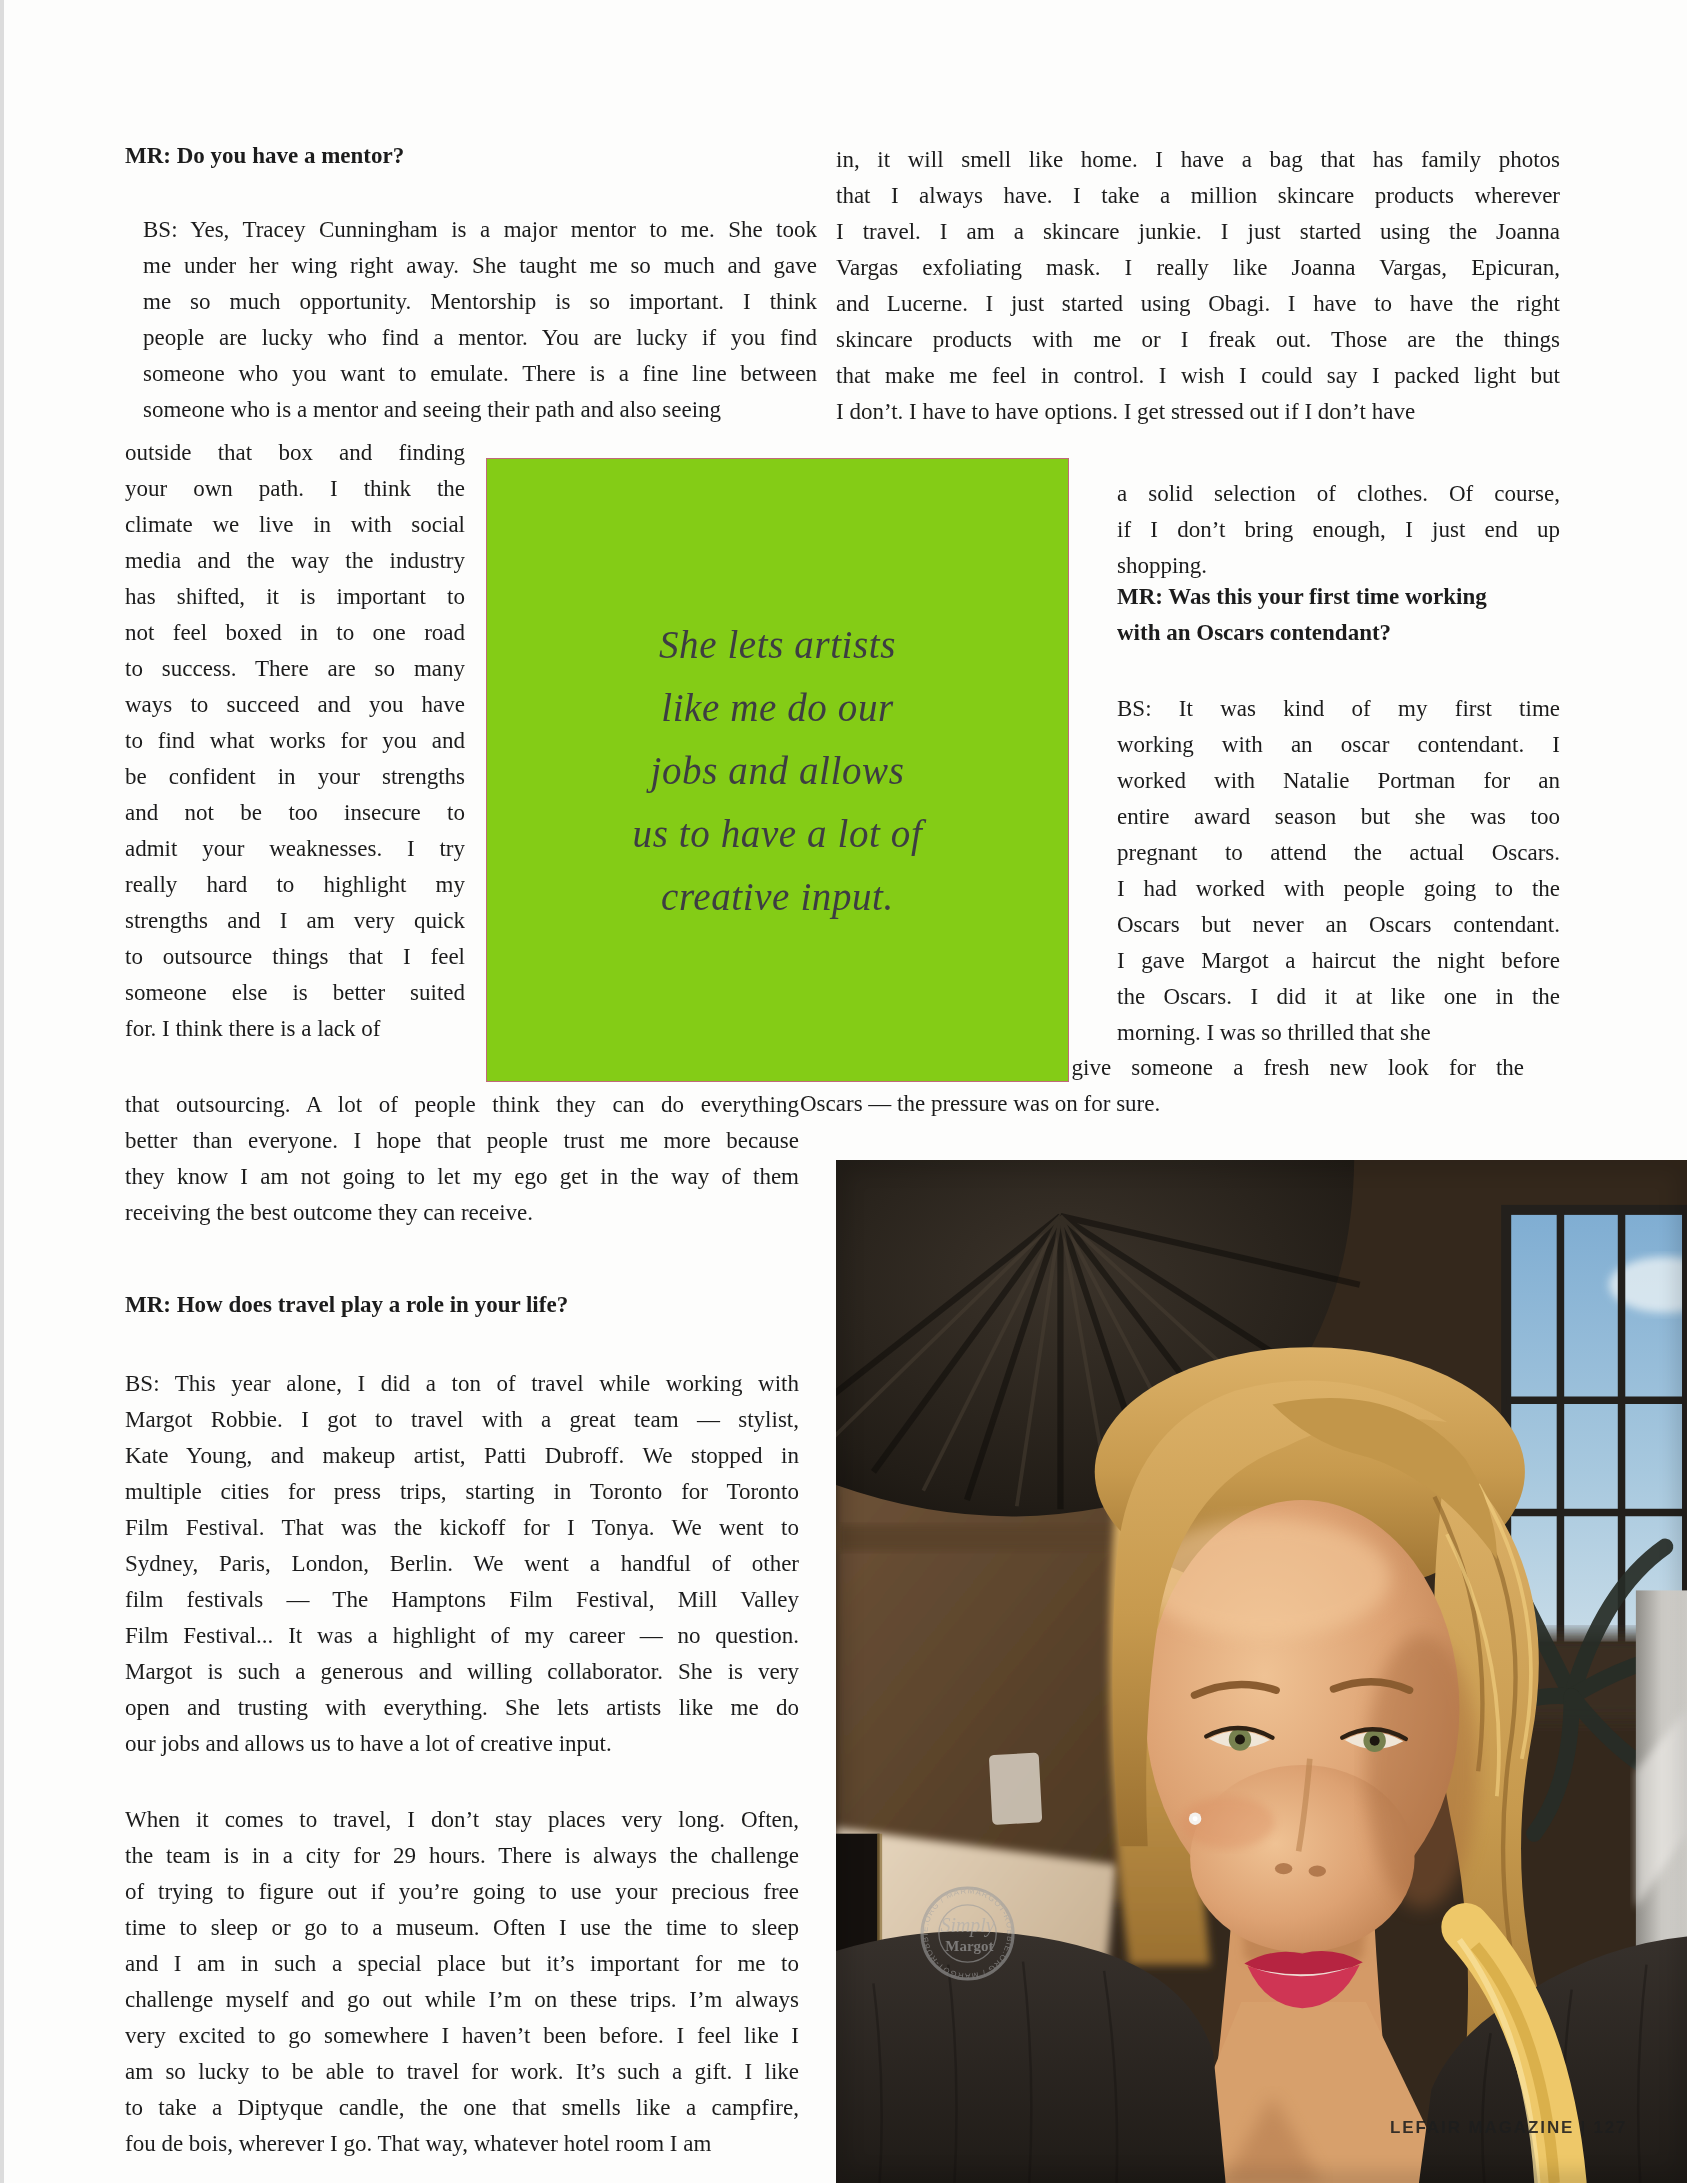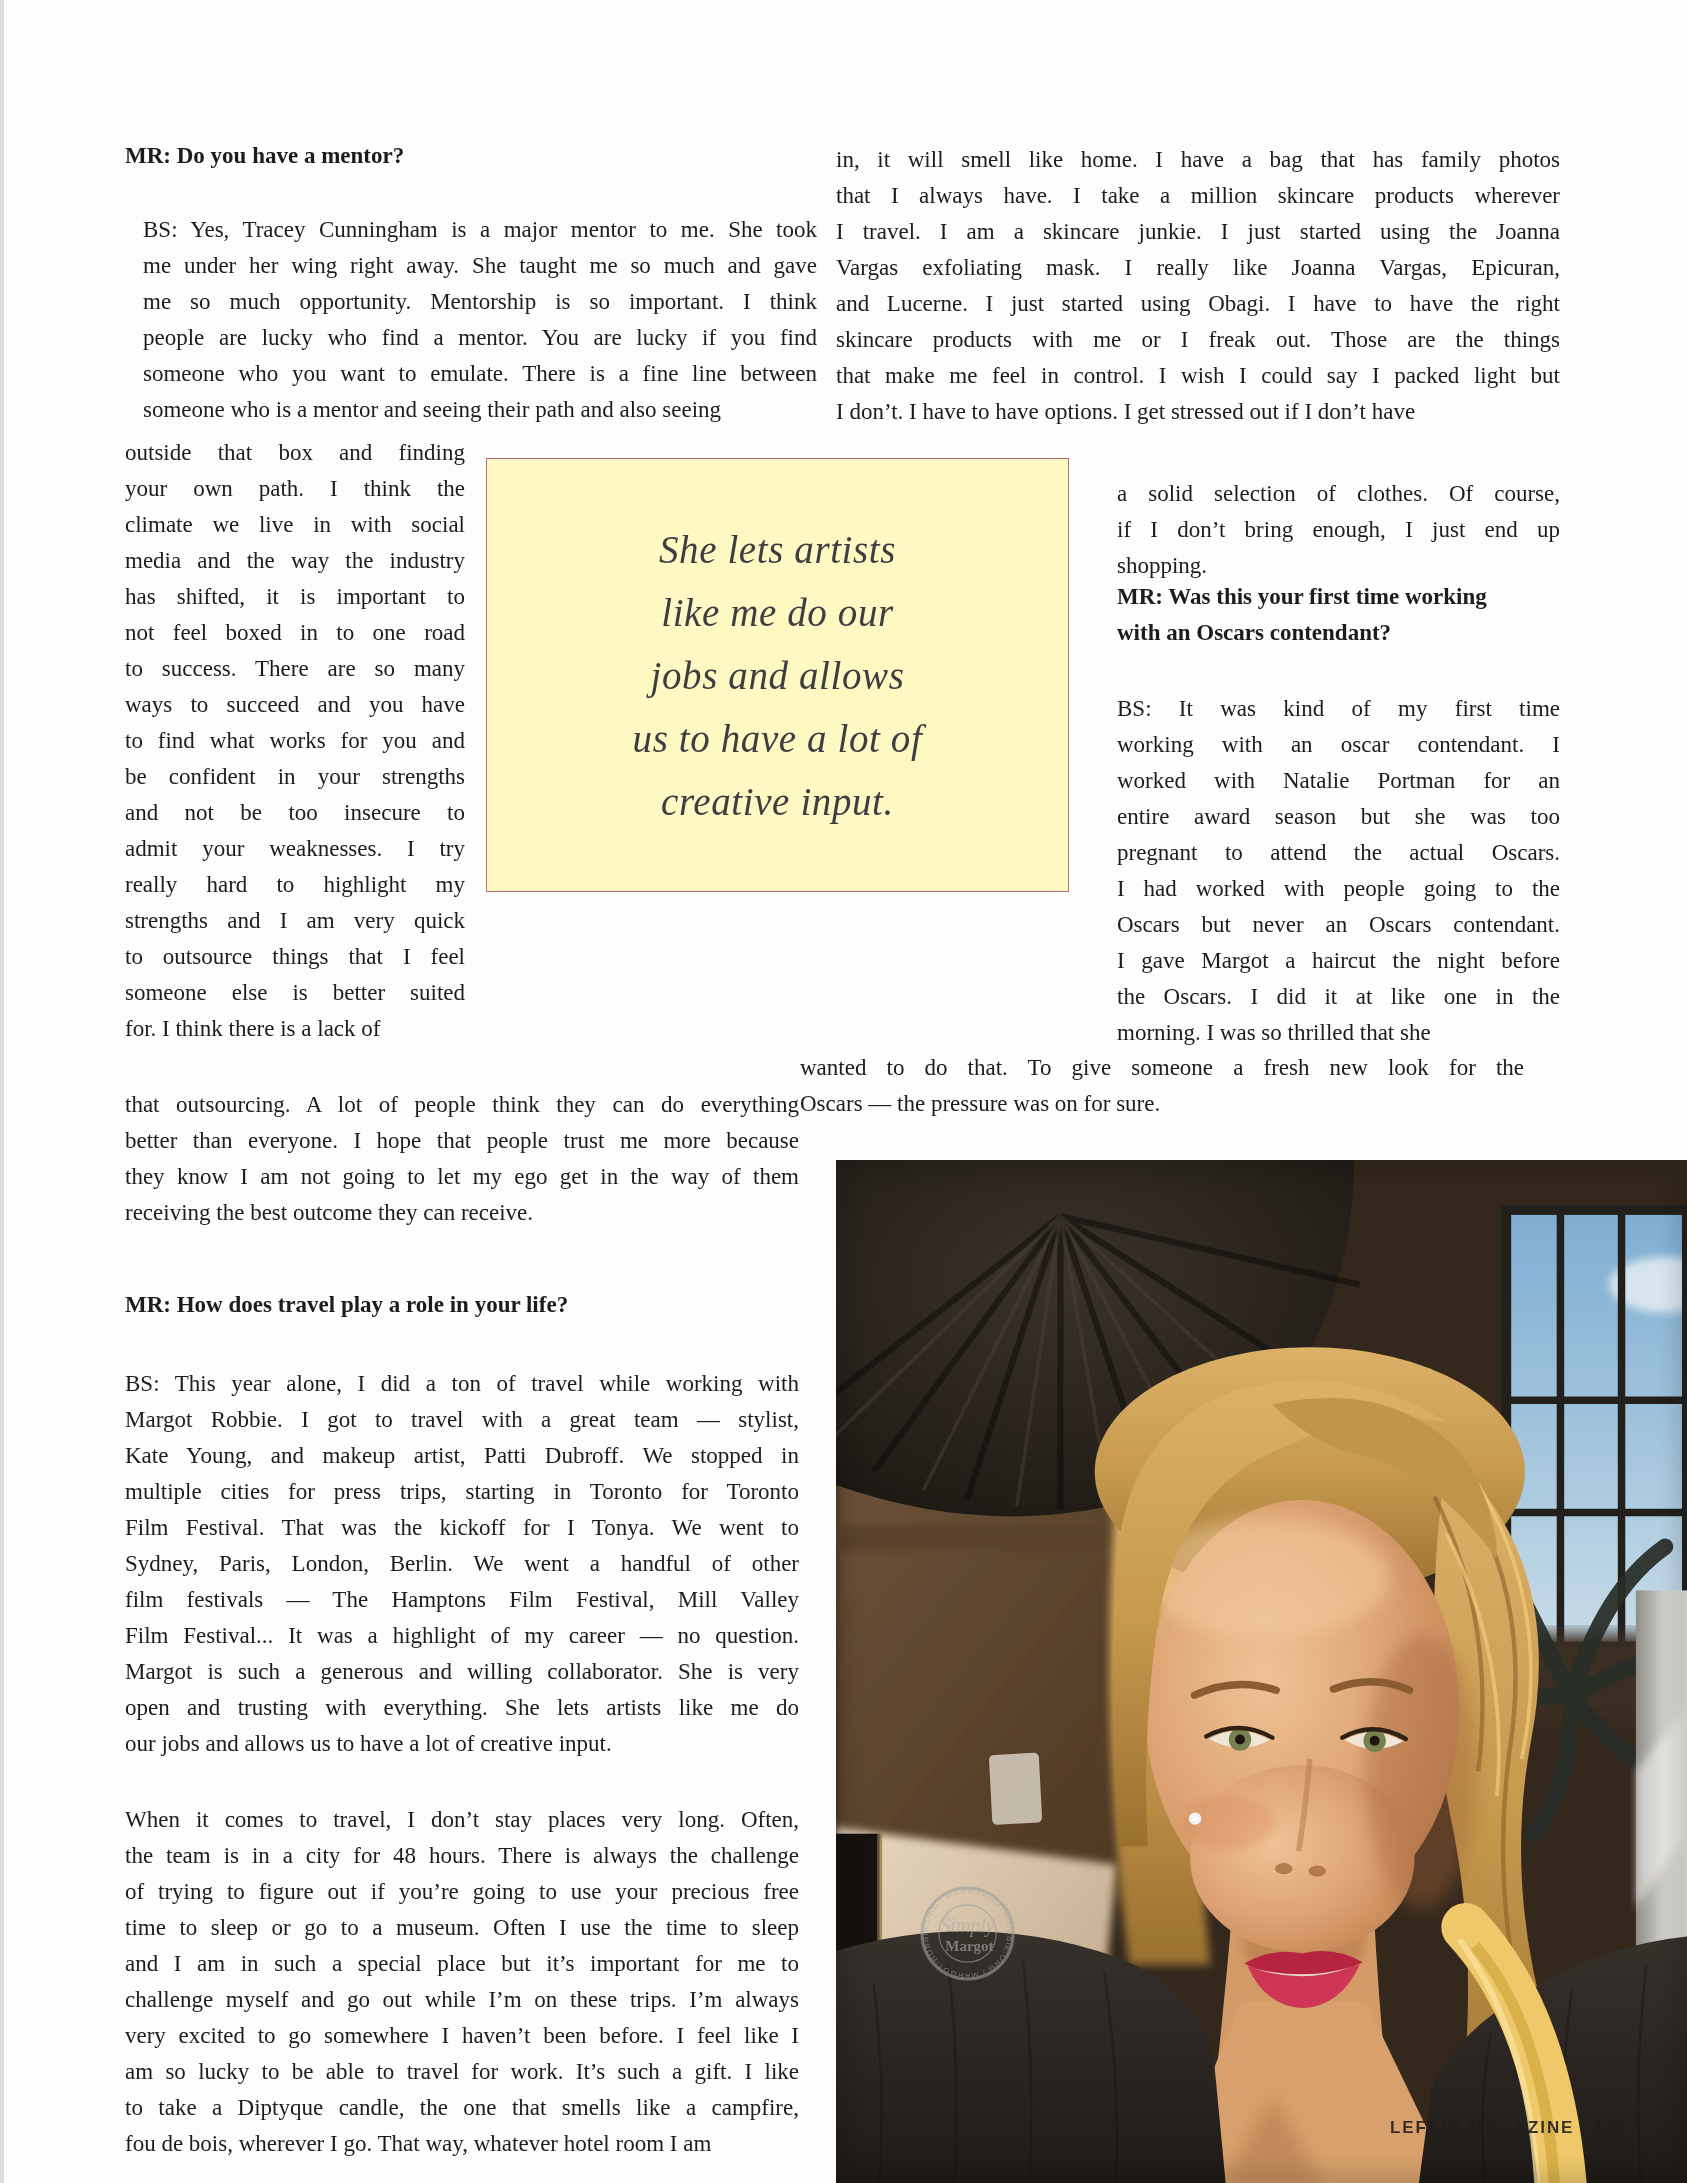--- a/index.html
+++ b/index.html
@@ -13,22 +13,22 @@
   .para .ln{
     font-size:23px;line-height:36px;
     text-align:justify;text-align-last:justify;
     white-space:normal;color:#1c1c1c;
   }
   .para .ln:last-child{text-align-last:left;}
   .heading .ln{
     font-size:23px;line-height:36px;font-weight:bold;text-align:left;text-align-last:left;
   }
   .pull-quote{
-    position:absolute;left:486px;top:458px;width:583px;height:434px;
-    border:1.9px solid #c0697a;background:#fef9c3;box-sizing:border-box;
+    position:absolute;left:486px;top:458px;width:583px;height:624px;
+    border:1.9px solid #c0697a;background:#84cc16;box-sizing:border-box;
     display:flex;flex-direction:column;justify-content:center;align-items:center;
   }
   .pull-quote .ln{
     font-style:italic;font-size:39px;line-height:63px;color:#3d3d42;
     text-align:center;letter-spacing:0.6px;
   }
   .photo{
     position:absolute;left:836px;top:1160px;width:851px;height:1023px;
     overflow:hidden;background:#2b2219;
   }
@@ -99,21 +99,21 @@
       <div class="ln">Sydney, Paris, London, Berlin. We went a handful of other</div>
       <div class="ln">film festivals — The Hamptons Film Festival, Mill Valley</div>
       <div class="ln">Film Festival... It was a highlight of my career — no question.</div>
       <div class="ln">Margot is such a generous and willing collaborator. She is very</div>
       <div class="ln">open and trusting with everything. She lets artists like me do</div>
       <div class="ln">our jobs and allows us to have a lot of creative input.</div>
     </div>
 
   <div class="block para" style="left:125px;top:1802px;width:674px;">
       <div class="ln">When it comes to travel, I don’t stay places very long. Often,</div>
-      <div class="ln">the team is in a city for 48 hours. There is always the challenge</div>
+      <div class="ln">the team is in a city for 29 hours. There is always the challenge</div>
       <div class="ln">of trying to figure out if you’re going to use your precious free</div>
       <div class="ln">time to sleep or go to a museum. Often I use the time to sleep</div>
       <div class="ln">and I am in such a special place but it’s important for me to</div>
       <div class="ln">challenge myself and go out while I’m on these trips. I’m always</div>
       <div class="ln">very excited to go somewhere I haven’t been before. I feel like I</div>
       <div class="ln">am so lucky to be able to travel for work. It’s such a gift. I like</div>
       <div class="ln">to take a Diptyque candle, the one that smells like a campfire,</div>
       <div class="ln">fou de bois, wherever I go. That way, whatever hotel room I am</div>
     </div>
 

